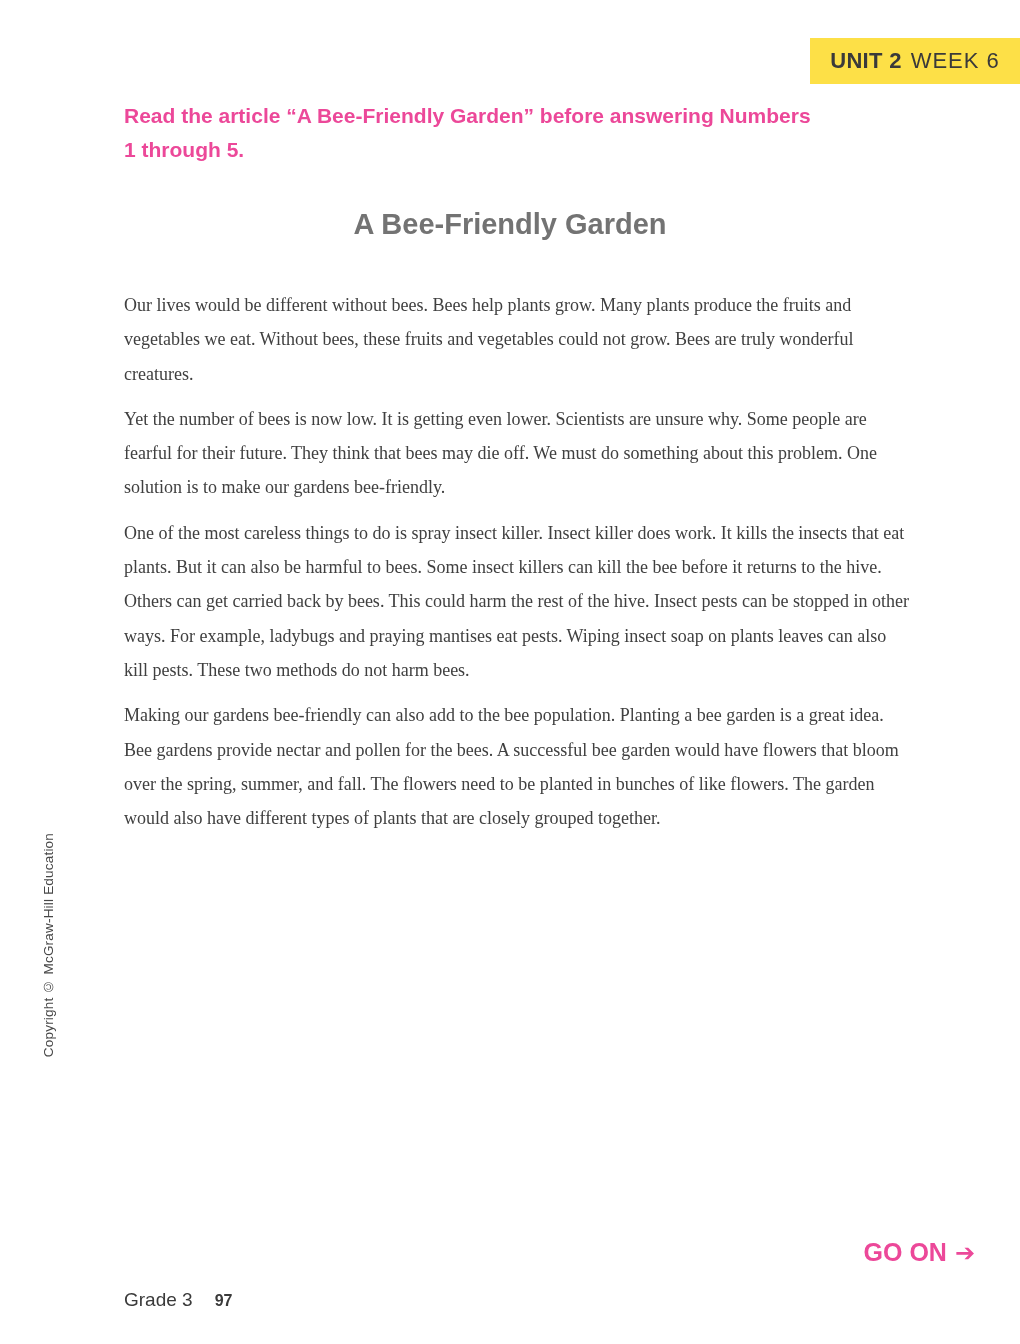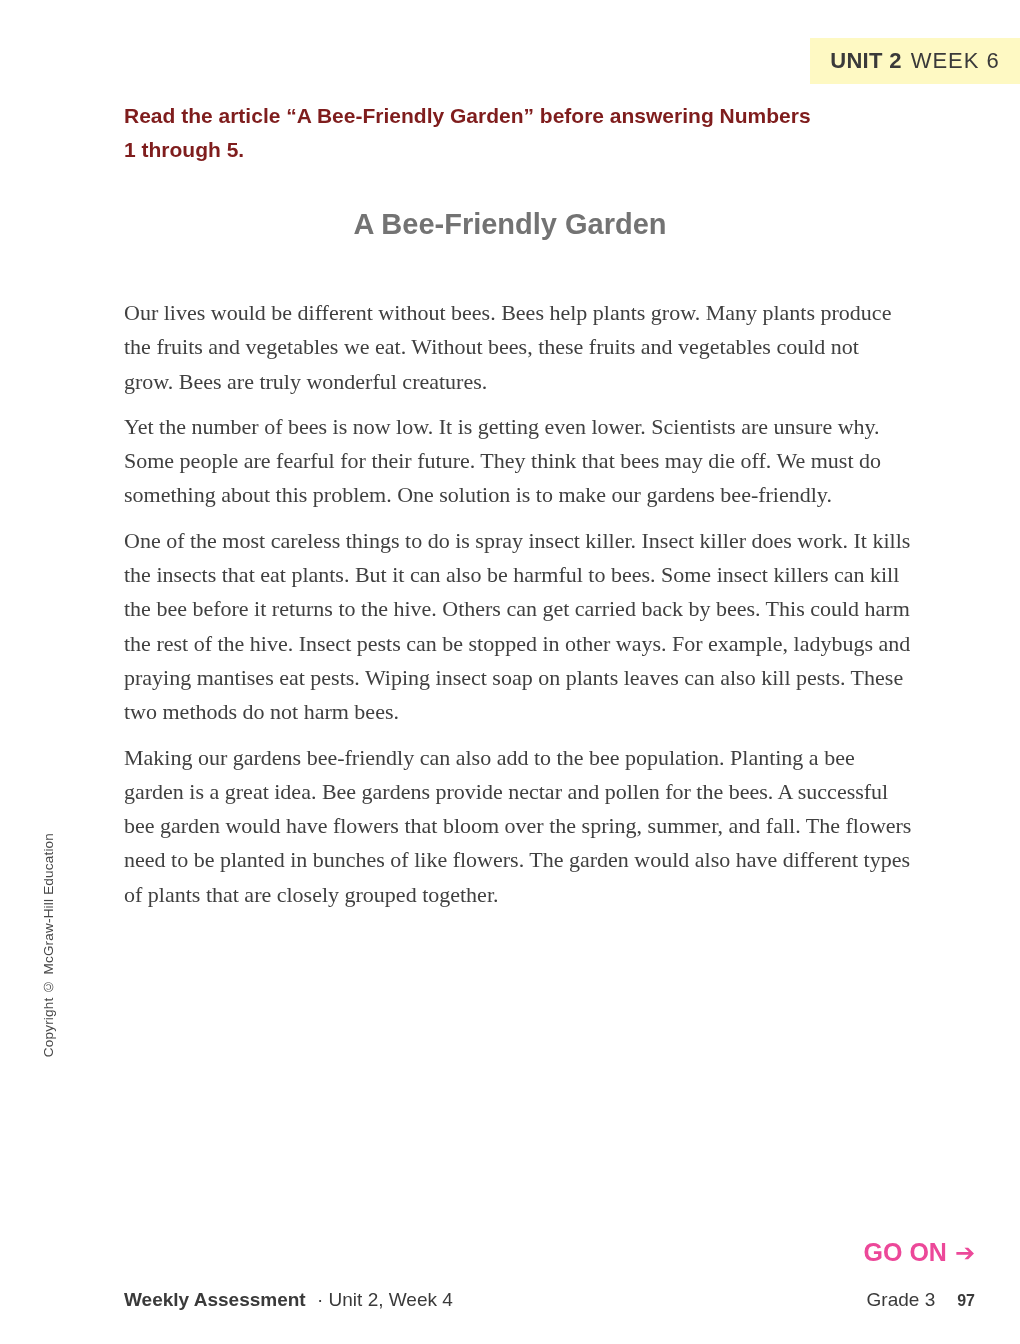--- a/index.html
+++ b/index.html
@@ -17,64 +17,64 @@
     color: #3d3d3d;
   }
 
   
   .unit-badge {
     position: absolute;
     top: 38px;
     right: 0;
     width: 210px;
     height: 46px;
-    background: #fef9c3;
+    background: #fde047;
     display: flex;
     align-items: center;
     justify-content: center;
     gap: 9px;
     font-size: 22px;
     color: #3a3a3a;
     white-space: nowrap;
   }
   .unit-badge .unit { font-weight: bold; letter-spacing: 0.3px; }
   .unit-badge .week { font-weight: normal; letter-spacing: 1px; }
 
   
   .directions {
     position: absolute;
     top: 99px;
     left: 124px;
     width: 700px;
     font-weight: bold;
     font-size: 21px;
     line-height: 34px;
-    color: #7f1d1d;
+    color: #ec4899;
   }
 
   
   .article-title {
     position: absolute;
     top: 208px;
     left: 0;
     width: 100%;
     text-align: center;
     font-weight: bold;
     font-size: 29px;
     color: #737373;
   }
 
   
   .article-body {
     position: absolute;
-    top: 296px;
+    top: 288px;
     left: 124px;
     width: 788px;
     font-family: "Liberation Serif", serif;
-    font-size: 22px;
+    font-size: 18px;
     line-height: 34.3px;
     color: #404040;
   }
   .article-body p {
     margin: 0 0 11px 0;
   }
 
   
   .copyright-vertical {
     position: absolute;
@@ -148,23 +148,19 @@
   </div>
 
   <div class="copyright-vertical">Copyright © McGraw-Hill Education</div>
 
   <div class="go-on">
     <span>GO ON</span>
     <span class="arrow">➔</span>
   </div>
 
   <div class="footer-row">
-    <div class="footer-left">
-      <span class="book-title">Weekly Assessment</span>
-      <span class="book-detail">· Unit 2, Week 4</span>
-    </div>
     <div class="footer-right">
       <span class="grade">Grade 3</span>
       <span class="page-number">97</span>
     </div>
   </div>
 
 </div>
 
 </body></html>

